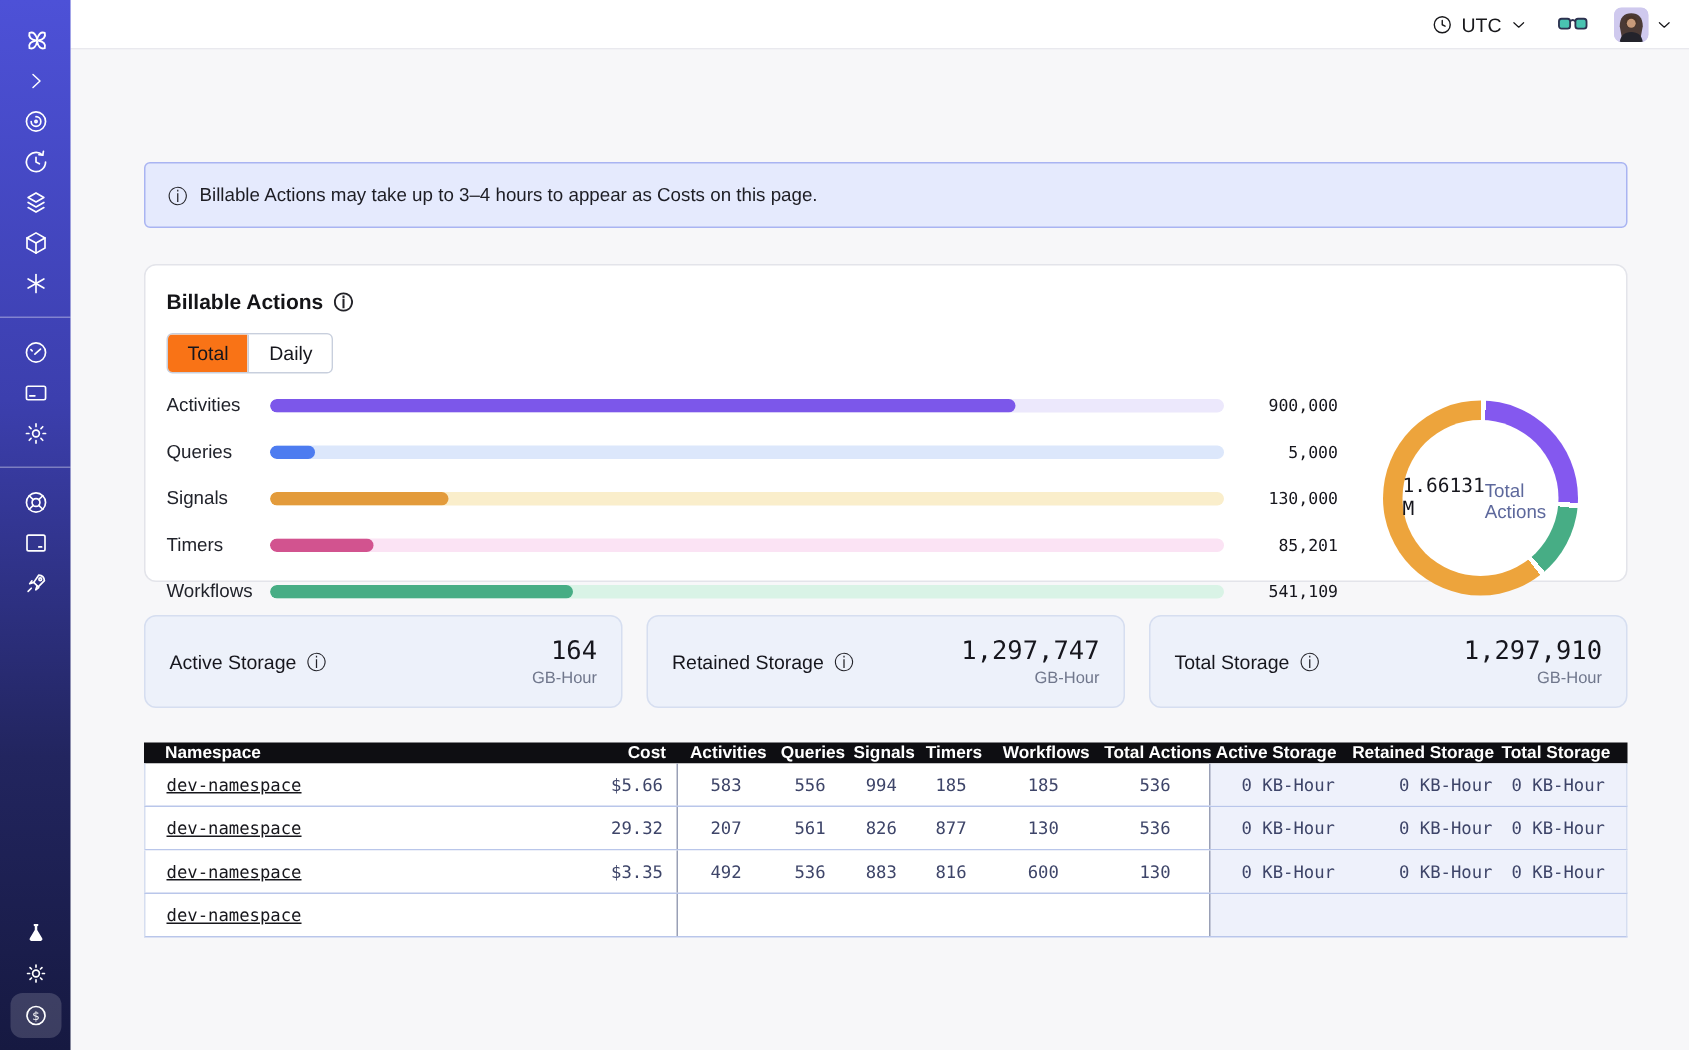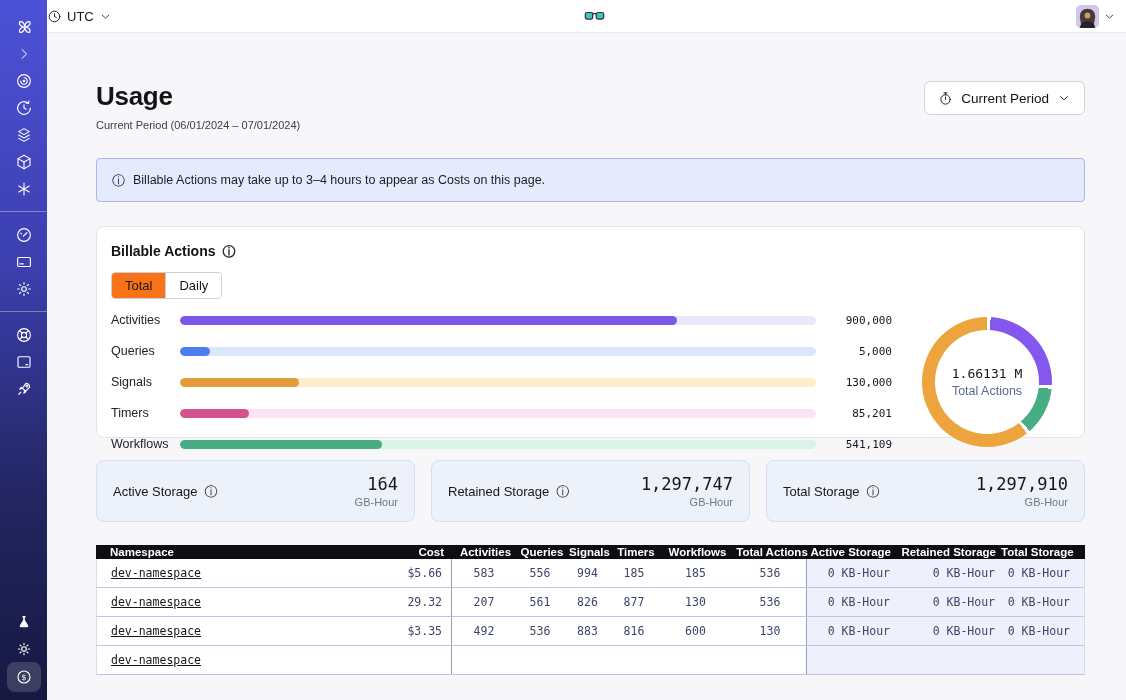--- a/index.html
+++ b/index.html
@@ -13,21 +13,21 @@
   .sb-item { width:30px; height:27px; display:flex; align-items:center; justify-content:center; cursor:pointer; flex:0 0 auto; }
   .sb-item svg { display:block; }
   .sb-div { width:47px; border-top:1px solid rgba(255,255,255,.35); margin:9px 0; flex:0 0 auto; }
   .sb-spacer { flex:1; }
   .sb-active { background:rgba(255,255,255,.16); border-radius:8px; width:34px; height:30px; margin-bottom:8px; }
   .icon-stroke { stroke:#fff; fill:none; stroke-width:1.5; stroke-linecap:round; stroke-linejoin:round; }
 
   
   .main { margin-left:47px; }
   .topbar { height:33px; background:#fff; border-bottom:1px solid #e9e9ee;
-    display:flex; align-items:center; justify-content:space-between; gap:7px; padding-right:10px; }
+    display:flex; align-items:center; justify-content:flex-end; gap:7px; padding-right:10px; }
   .tz-group { display:flex; align-items:center; gap:5px; font-size:13px; cursor:pointer; margin-right:12px; }
   .glasses-btn { display:flex; align-items:center; margin-right:10px; cursor:pointer; }
   .avatar-group { display:flex; align-items:center; gap:4px; cursor:pointer; }
   .avatar { width:23px; height:23px; border-radius:5px; overflow:hidden; background:#cfc9ee; }
   .dark-stroke { stroke:#18181b; fill:none; stroke-width:1.5; stroke-linecap:round; stroke-linejoin:round; }
 
   
   .content { padding:48px 41px 0 49px; }
   .title-row { display:flex; justify-content:space-between; align-items:flex-start; }
   h1 { font-size:26px; font-weight:600; letter-spacing:-.3px; color:#141417; }
@@ -52,21 +52,21 @@
   .bars { flex:1; display:flex; flex-direction:column; gap:17px; }
   .bar-row { display:flex; align-items:center; }
   .bar-label { width:60px; margin-right:9px; font-size:12.5px; color:#21232b; flex:0 0 auto; }
   .bar-track { flex:1; height:9px; border-radius:5px; position:relative; overflow:hidden; }
   .bar-fill { position:absolute; left:0; top:0; height:9px; border-radius:5px; }
   .bar-value { width:52px; margin-left:24px; text-align:right; font-family:"DejaVu Sans Mono",monospace;
     font-size:11px; color:#16161d; flex:0 0 auto; }
   .donut-wrap { width:172px; flex:0 0 auto; display:flex; justify-content:flex-end; padding-right:12px; }
   .donut { width:130px; height:130px; border-radius:50%; position:relative; }
   .donut-hole { position:absolute; left:13px; top:13px; width:104px; height:104px; border-radius:50%;
-    background:#fff; display:flex; flex-direction:column; align-items:center; justify-content:center; }
+    background:#fff; display:flex; flex-direction:row; align-items:center; justify-content:center; }
   .donut-value { font-family:"DejaVu Sans Mono",monospace; font-size:13px; color:#16161d; }
   .donut-label { font-size:12.5px; color:#5d689c; margin-top:3px; }
 
   
   .storage-row { display:flex; gap:16px; margin-top:22px; }
   .storage-card { flex:1; background:#edf1fa; border:1px solid #d6def0; border-radius:8px; height:62px;
     display:flex; align-items:center; justify-content:space-between; padding:0 16px; }
   .storage-label { font-size:13px; color:#16161d; display:flex; align-items:center; gap:7px; }
   .storage-value { font-family:"DejaVu Sans Mono",monospace; font-size:17px; color:#16161d; text-align:right; }
   .storage-unit { font-size:11px; color:#70778c; text-align:right; margin-top:2px; }
@@ -238,38 +238,20 @@
           <path d="M4 24c.5-4.5 3.5-7 8-7s7.5 2.5 8 7z" fill="#23232b"></path>
         </svg>
       </span>
       <svg width="13" height="13" viewBox="0 0 24 24" class="dark-stroke">
           <polyline points="6 9.5 12 15 18 9.5"></polyline>
         </svg>
     </div>
   </header>
 
   <div class="content">
-    <div class="title-row">
-      <div>
-        <h1>Usage</h1>
-        <div class="subtitle">Current Period (06/01/2024 – 07/01/2024)</div>
-      </div>
-      <button class="period-btn">
-        <svg width="15" height="15" viewBox="0 0 24 24" class="dark-stroke">
-          <circle cx="12" cy="13.5" r="7.5"></circle>
-            <line x1="12" y1="13.5" x2="12" y2="9.5"></line>
-          <line x1="9.5" y1="3" x2="14.5" y2="3"></line>
-            <line x1="12" y1="3" x2="12" y2="6"></line>
-        </svg>
-        <span>Current Period</span>
-        <svg width="14" height="14" viewBox="0 0 24 24" class="dark-stroke">
-            <polyline points="6 9.5 12 15 18 9.5"></polyline>
-          </svg>
-      </button>
-    </div>
 
     <div class="banner">
       <span class="info-glyph">ⓘ</span>
       <span>Billable Actions may take up to 3–4 hours to appear as Costs on this page.</span>
     </div>
 
     <section class="card">
       <div class="card-title">
         <span>Billable Actions</span>
         <span class="info-glyph">ⓘ</span>

